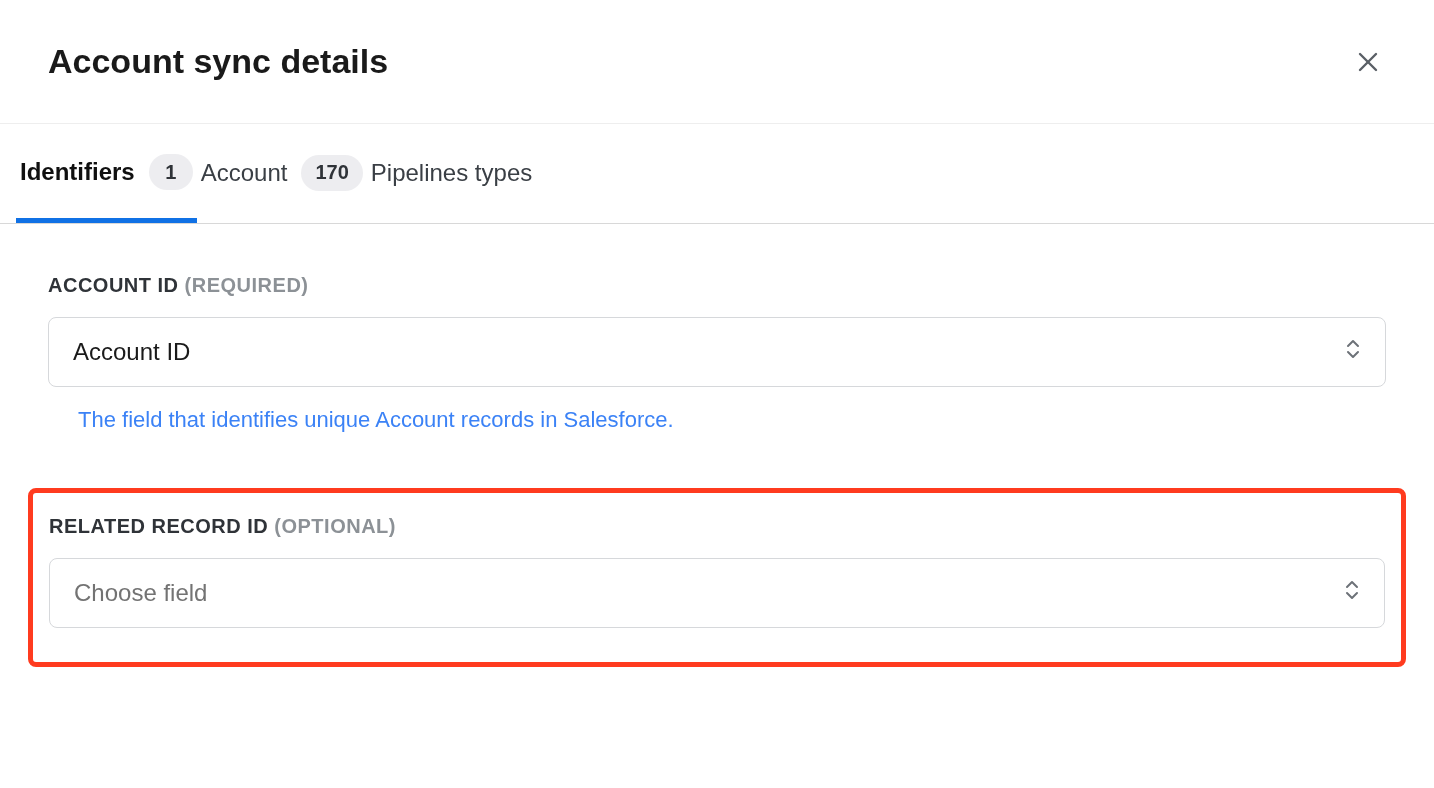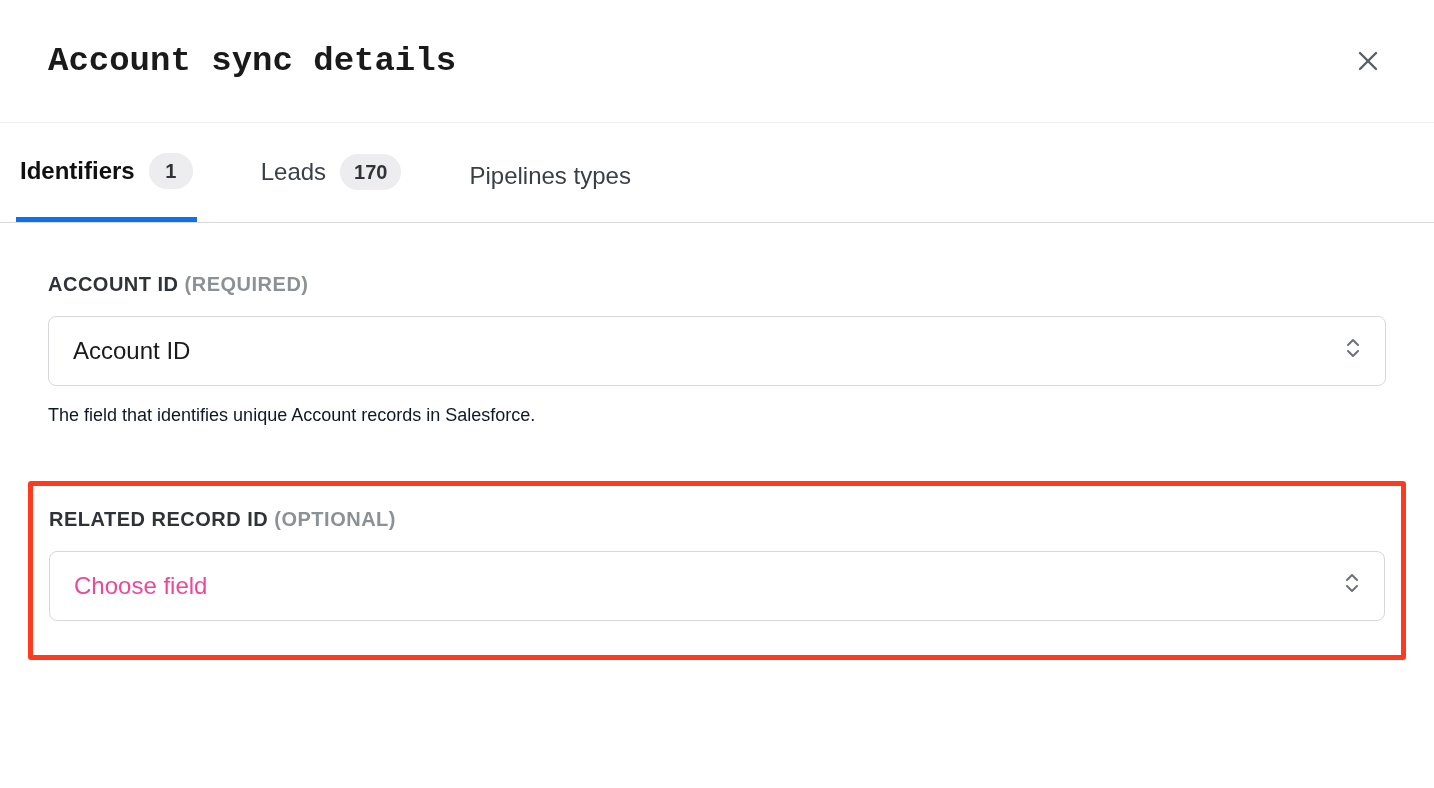--- a/index.html
+++ b/index.html
@@ -9,39 +9,37 @@
     color: #1a1a1a;
     width: 1434px;
     height: 788px;
   }
   .header {
     display: flex;
     align-items: center;
     justify-content: space-between;
     padding: 42px 48px 42px 48px;
     border-bottom: 1px solid #eeeeee;
-    font-family: Liberation Mono, monospace;
   }
   .header-title {
     font-size: 34px;
     font-weight: 700;
     color: #1a1a1a;
   }
   .close-btn {
     background: none;
     border: none;
     cursor: pointer;
     padding: 6px;
     color: #5a5f66;
   }
   .close-btn svg { display: block; }
   .tabs {
     display: flex;
-    align-items: flex-end;
-    gap: 60px;
+    align-items: center;
     padding: 0 16px;
     border-bottom: 1px solid #d8d8d8;
   }
   .tab {
     display: flex;
     align-items: center;
     gap: 14px;
     padding: 30px 4px 28px 4px;
     cursor: pointer;
     font-size: 24px;
@@ -93,33 +91,34 @@
     border: 1px solid #d6d8db;
     border-radius: 8px;
     padding: 20px 24px;
     font-size: 24px;
     color: #1a1a1a;
     cursor: pointer;
     background: #fff;
     margin-bottom: 14px;
   }
   .select-box.placeholder {
-    color: #ec4899;
+    color: #737373;
   }
   .select-box .chevrons {
     color: #6d7278;
   }
   .helper-text {
-    font-size: 18px;
-    color: #0f172a;
+    font-size: 22px;
+    color: #3b82f6;
     line-height: 1.7;
+    margin-left: 30px;
   }
   .highlight-box {
     border: 5px solid #ff3b1f;
-    border-radius: 3px;
+    border-radius: 8px;
     padding: 22px 16px 20px 16px;
     margin-left: -20px;
     margin-right: -20px;
   }
 </style>
 </head>
 <body>
 
 <div class="header">
   <h1 class="header-title">Account sync details</h1>
@@ -130,21 +129,21 @@
     </svg>
   </button>
 </div>
 
 <div class="tabs">
   <div class="tab active">
     <span>Identifiers</span>
     <span class="badge">1</span>
   </div>
   <div class="tab">
-    <span>Leads</span>
+    <span>Account</span>
     <span class="badge">170</span>
   </div>
   <div class="tab">
     <span>Pipelines types</span>
   </div>
 </div>
 
 <div class="content">
 
   <div class="field-group">

